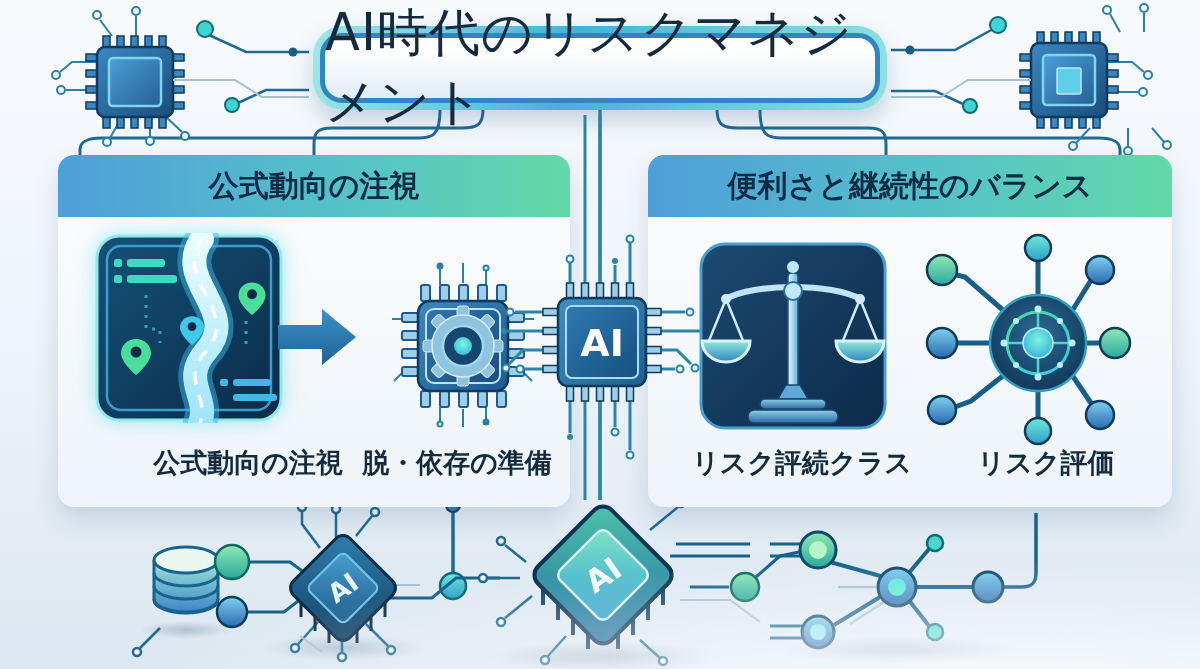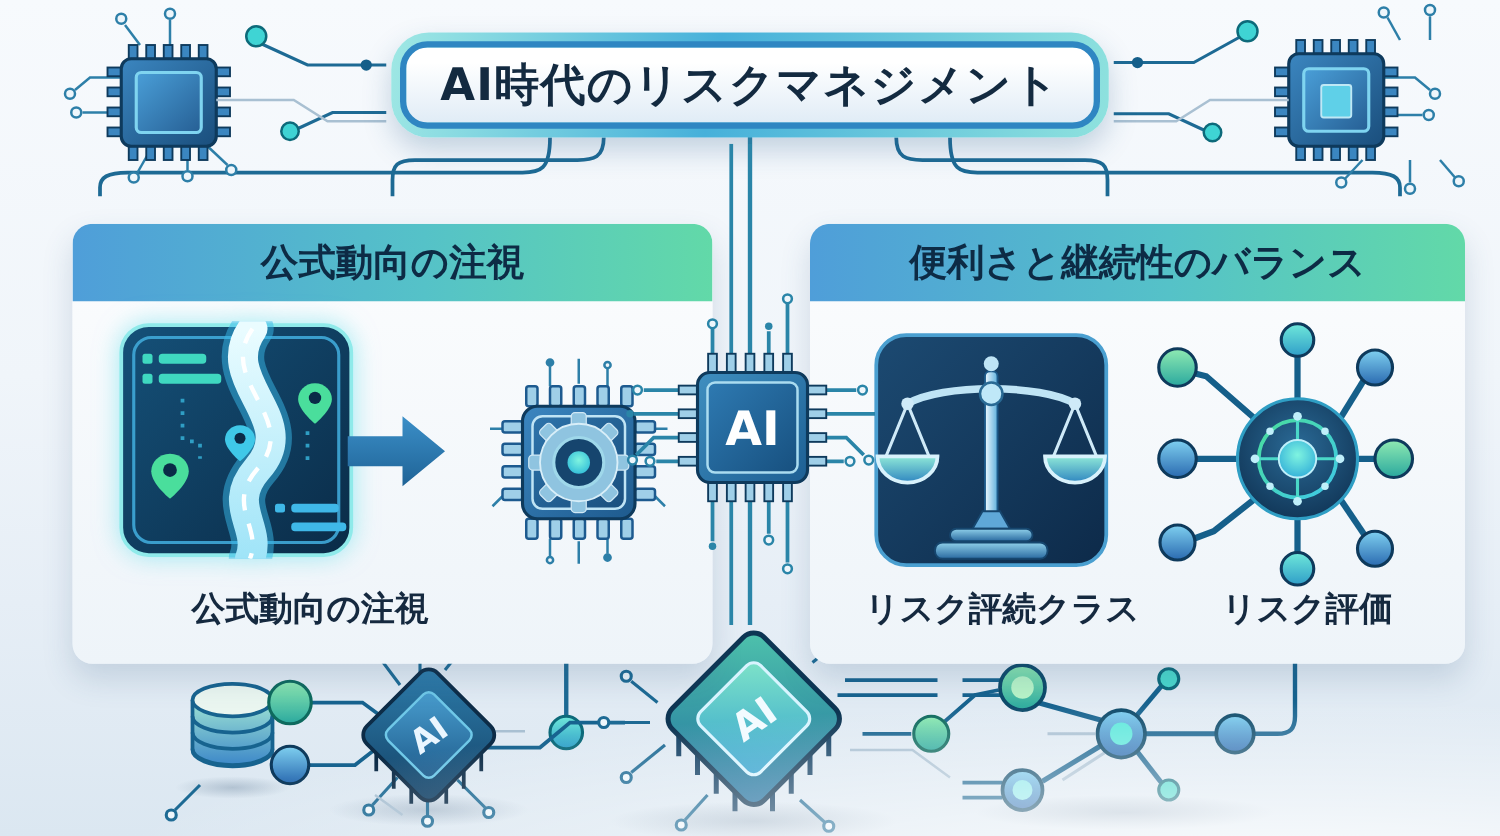--- a/index.html
+++ b/index.html
@@ -21,30 +21,29 @@
     position:absolute;left:313px;top:26px;width:574px;height:84px;z-index:3;
     border-radius:30px;padding:7px;box-sizing:border-box;
     background:linear-gradient(100deg,#9fe8e4 0%,#46b0da 45%,#8fe2de 100%);
     box-shadow:0 10px 22px rgba(40,90,140,.25);
   }
   .title-inner{
     width:100%;height:100%;box-sizing:border-box;
     border:5px solid #2f86c2;border-radius:22px;
     background:linear-gradient(180deg,#ffffff 20%,#e0ecf6 100%);
     display:flex;align-items:center;justify-content:center;
-    font-size:36px;font-weight:bold;color:#132a40;letter-spacing:1px;
+    font-size:51px;font-weight:normal;color:#132a40;letter-spacing:1px;
   }
 
   
   .panel{
     position:absolute;top:155px;height:352px;z-index:2;
     border-radius:16px;overflow:hidden;
     background:linear-gradient(180deg,#fcfdfe 0%,#eef4f9 100%);
     box-shadow:0 12px 24px rgba(50,90,130,.18);
-    margin-top:24px;
   }
   .panel--left{left:58px;width:512px;}
   .panel--right{left:648px;width:524px;}
   .panel-header{
     height:62px;display:flex;align-items:center;justify-content:center;
     background:linear-gradient(90deg,#4f9ed9 0%,#55c2c8 55%,#62d9a8 100%);
     font-size:30px;font-weight:bold;color:#0d2b45;
   }
   .panel-body{position:relative;height:290px;}
   .item-label{
@@ -477,20 +476,21 @@
             <rect x="69" y="45" width="12" height="15" rx="3" transform="rotate(270,75,85)"></rect>
             <rect x="69" y="45" width="12" height="15" rx="3" transform="rotate(315,75,85)"></rect>
           </g>
           <circle cx="75" cy="85" r="31" fill="#8fc4e0" stroke="#d8eef8" stroke-width="1.5"></circle>
           <circle cx="75" cy="85" r="20" fill="#16456e" stroke="#9fd8ea" stroke-width="2.5"></circle>
           <circle cx="75" cy="85" r="9" fill="url(#gcCore)"></circle>
         </g>
       </svg>
 
       <div class="item-label lbl-1">公式動向の注視</div>
+      <div class="item-label lbl-2">脱・依存の準備</div>
     </div>
   </div>
 
   <div class="panel panel--right">
     <div class="panel-header">便利さと継続性のバランス</div>
     <div class="panel-body">
 
       <svg class="icon-abs scales-pos" width="190" height="190" viewBox="0 0 190 190">
         <defs>
           <linearGradient id="scBg" x1="0" y1="0" x2="1" y2="1">

